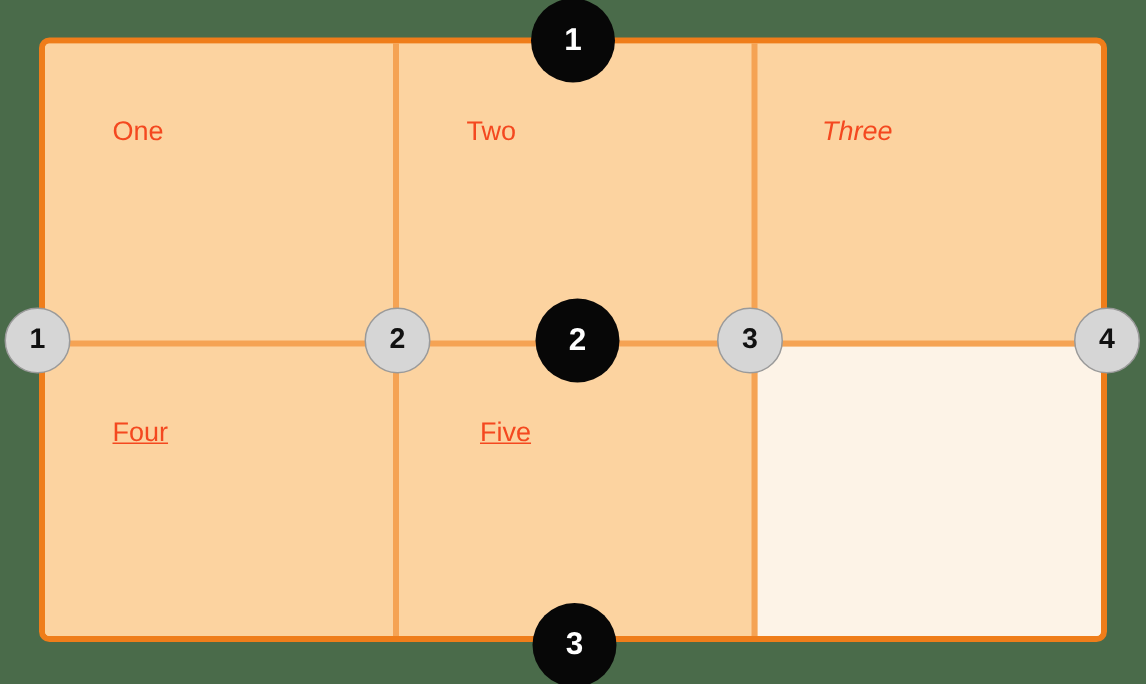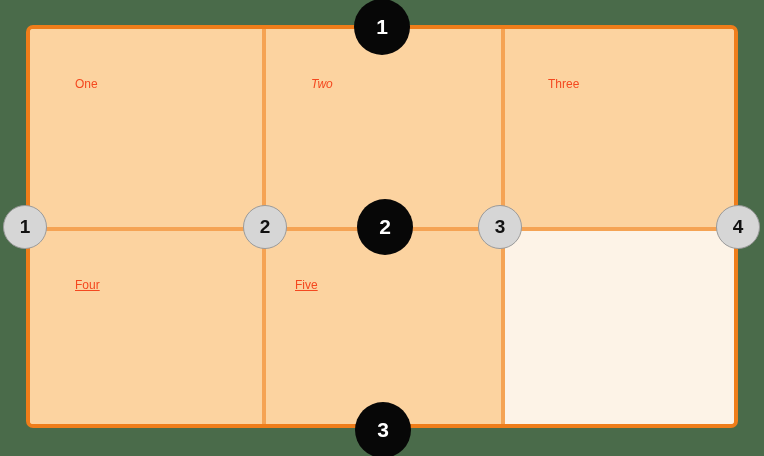--- a/index.html
+++ b/index.html
@@ -71,30 +71,30 @@
     top: 198px;
     width: 704px;
     height: 4px;
     background: #f5a354;
   }
 
   
   .cell-label {
     position: absolute;
     color: #f4481f;
-    font-size: 12px;
+    font-size: 18px;
     font-family: "Liberation Sans", sans-serif;
     white-space: nowrap;
     line-height: 1;
   }
   .label-one   { left: 45px;  top: 49px; }
-  .label-two   { left: 281px; top: 49px; font-style: italic; }
-  .label-three { left: 518px; top: 49px; }
+  .label-two   { left: 281px; top: 49px; }
+  .label-three { left: 518px; top: 49px; font-style: italic; }
   .label-four  { left: 45px;  top: 250px; text-decoration: underline; }
-  .label-five  { left: 265px; top: 250px; text-decoration: underline; }
+  .label-five  { left: 290px; top: 250px; text-decoration: underline; }
 
   
   .node {
     position: absolute;
     display: flex;
     align-items: center;
     justify-content: center;
     border-radius: 50%;
     font-family: "Liberation Sans", sans-serif;
     font-weight: bold;

